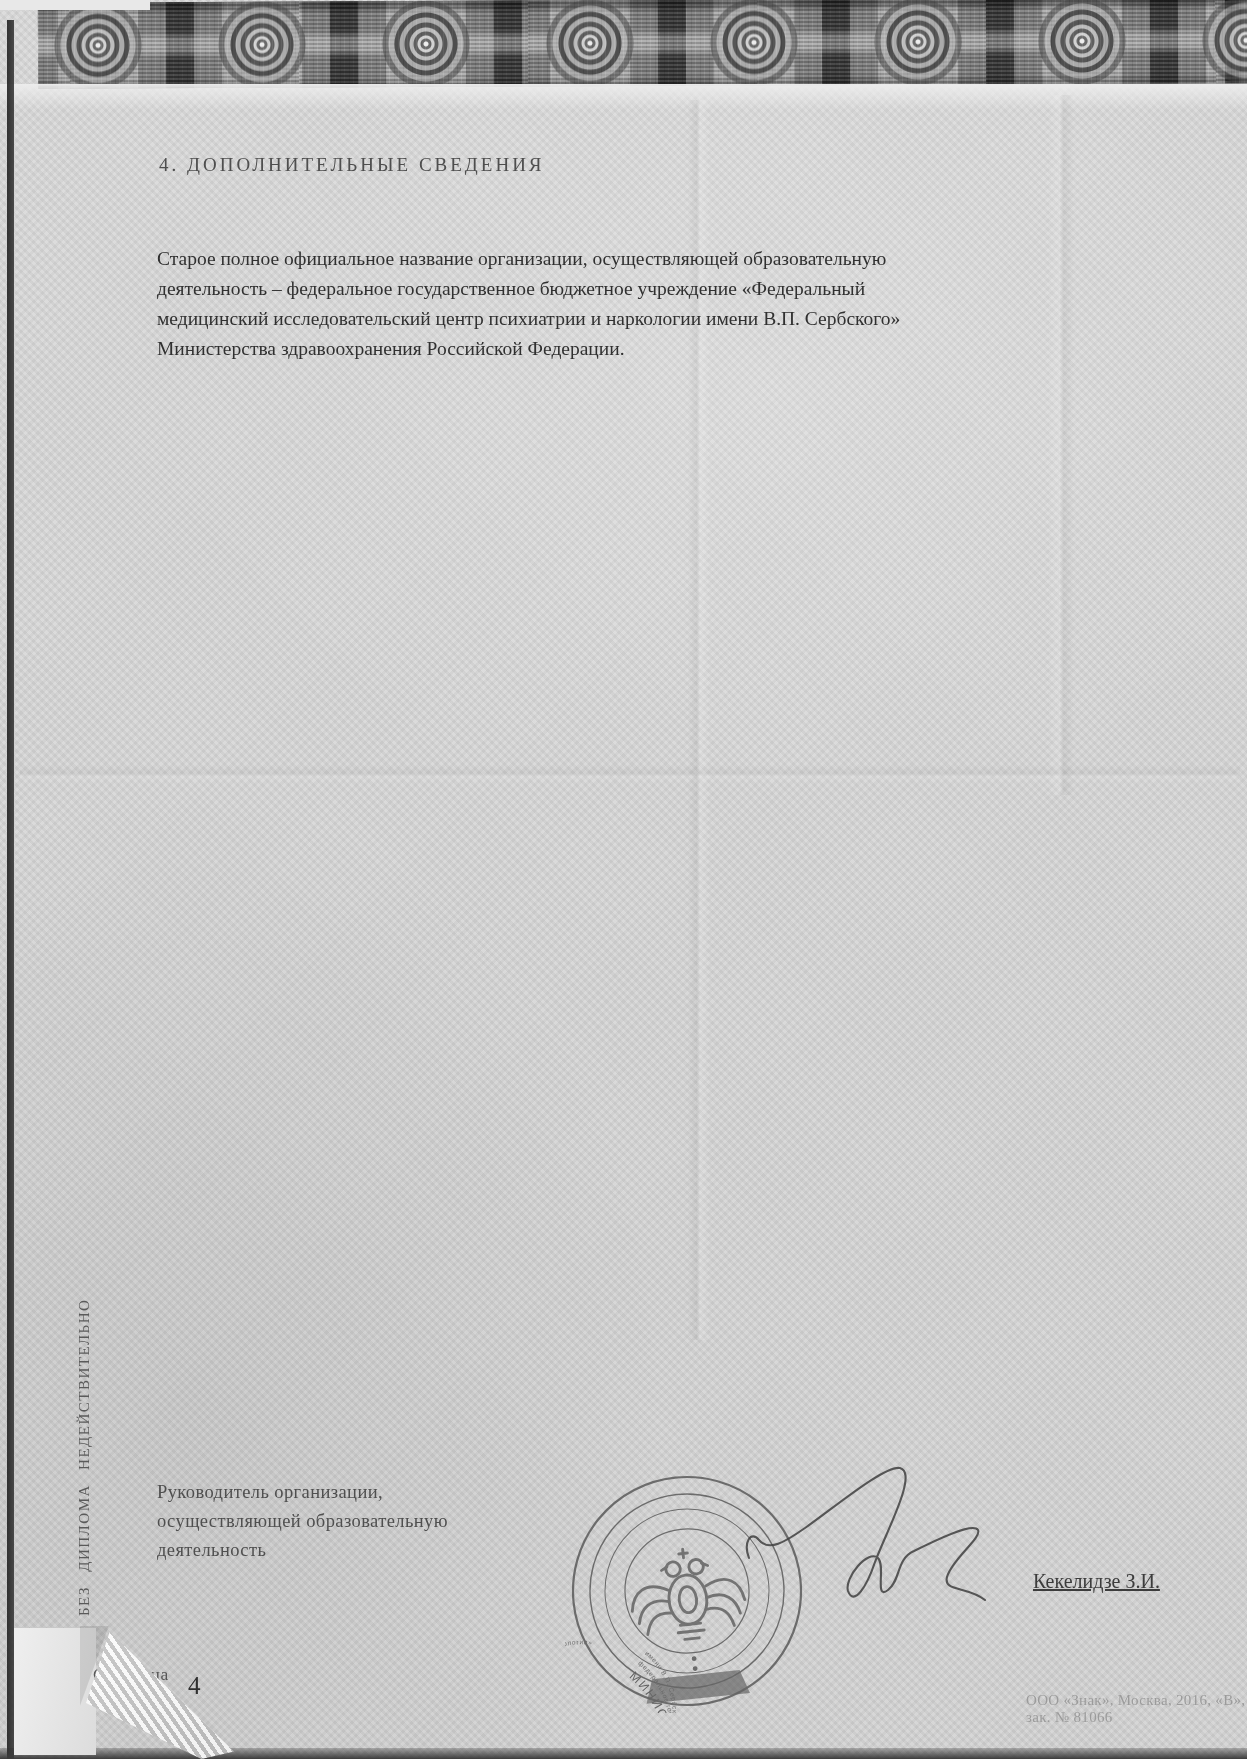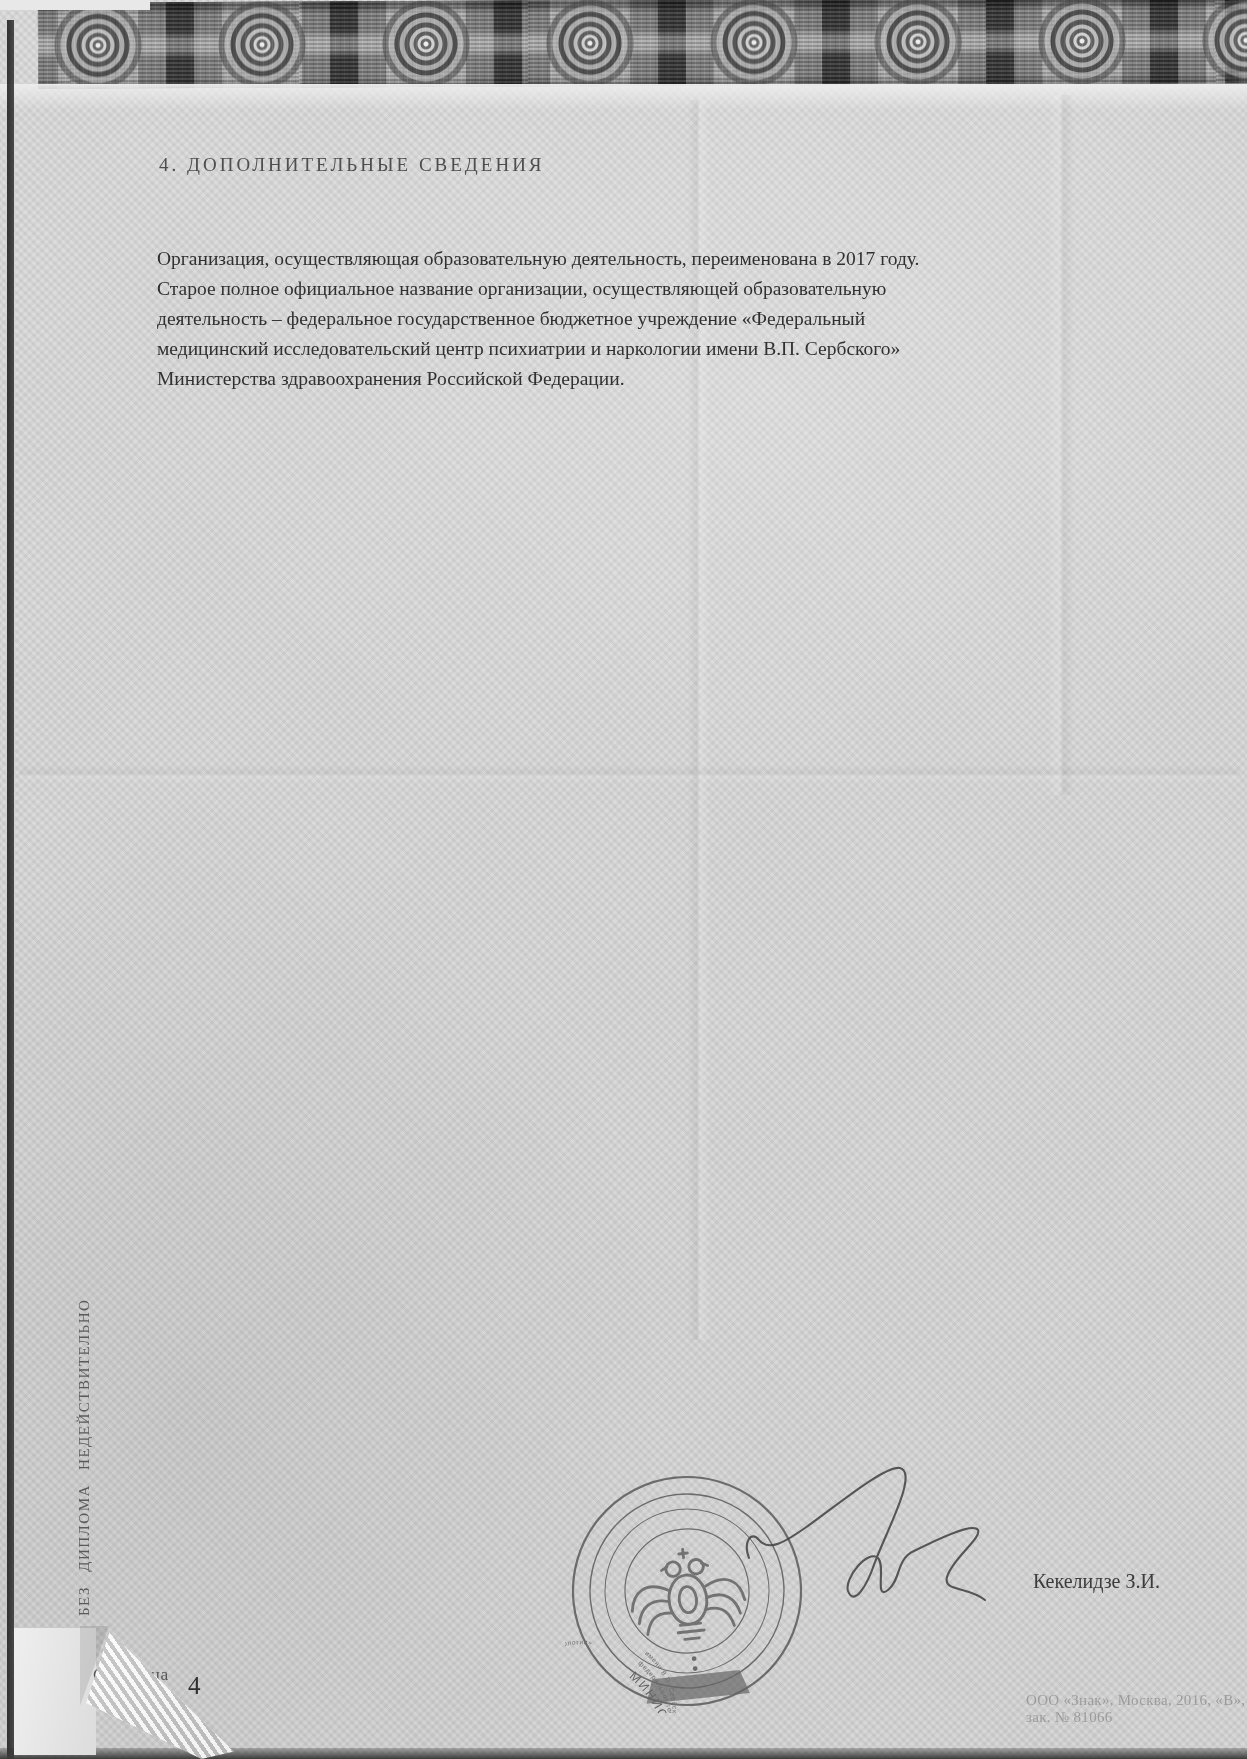--- a/index.html
+++ b/index.html
@@ -51,21 +51,21 @@
   .watermark{
     position:absolute;left:76px;top:1616px;width:432px;
     transform-origin:0 0; transform:rotate(-90deg);
     font-size:15px;letter-spacing:1.5px;word-spacing:9px;color:#5a5a5a;
   }
   .role{position:absolute;left:157px;top:1478px;font-size:18.5px;line-height:29px;color:#4f4f4f;letter-spacing:.4px;}
   .contains{position:absolute;left:170px;top:1622px;font-size:16.5px;color:#575757;letter-spacing:.4px;}
   .contains .num{display:inline-block;font-size:25px;color:#2f2f2f;margin:0 34px 0 42px;transform:translateY(-2px);}
   .pageline-label{position:absolute;left:93px;top:1664px;font-size:17.5px;color:#575757;letter-spacing:.5px;}
   .pageline-num{position:absolute;left:188px;top:1672px;font-size:25px;color:#2f2f2f;}
-  .signer-name{position:absolute;left:1033px;top:1570px;font-size:20px;color:#3c3c3c;}
+  .signer-name{position:absolute;left:1033px;top:1570px;font-size:20px;color:#3c3c3c;text-decoration:underline;}
   .printmark{position:absolute;left:1026px;top:1692px;font-size:15px;color:#9b9b9b;letter-spacing:.3px;}
   
   .stamp{position:absolute;left:565px;top:1469px;opacity:.88;}
   .sig{position:absolute;left:735px;top:1430px;}
   
   .dogear{
     position:absolute;left:86px;top:1632px;width:148px;height:127px;
     clip-path:polygon(16% 0%, 100% 94%, 78% 100%, 0% 56%);
     background:
       repeating-linear-gradient(55deg, rgba(255,255,255,.75) 0 4px, rgba(168,168,168,.55) 4px 8px),
@@ -90,26 +90,30 @@
   <div class="edge-left"></div>
   <div class="edge-bottom"></div>
   <div class="crease-v1"></div>
   <div class="crease-v2"></div>
   <div class="crease-h1"></div>
   <div class="corner-white"></div>
 
   <div class="heading tpl">4. ДОПОЛНИТЕЛЬНЫЕ СВЕДЕНИЯ</div>
 
   <div class="bodytext">
-    <p>Организация, осуществляющая образовательную деятельность, переименована в 2017 году.</p>
     <p>Старое полное официальное название организации, осуществляющей образовательную деятельность – федеральное государственное бюджетное учреждение «Федеральный медицинский исследовательский центр психиатрии и наркологии имени В.П. Сербского» Министерства здравоохранения Российской Федерации.</p>
   </div>
 
   <div class="watermark tpl">БЕЗ ДИПЛОМА НЕДЕЙСТВИТЕЛЬНО</div>
 
+  <div class="role tpl">
+    <div>Руководитель организации,</div>
+    <div>осуществляющей образовательную</div>
+    <div>деятельность</div>
+  </div>
 
   <svg class="stamp" width="244" height="244" viewBox="-122 -122 244 244">
     <defs>
       <path id="ringO" d="M -66.9 79.7 A 104 104 0 1 1 -67.0 79.6"></path>
       <path id="ringM" d="M -56.6 67.4 A 88 88 0 1 1 -56.7 67.3"></path>
       <path id="ringI" d="M -48.9 58.2 A 76 76 0 1 1 -49.0 58.1"></path>
     </defs>
     <g transform="rotate(-6)" stroke="#555" fill="none" opacity="0.92">
       <circle r="114" stroke-width="2.2"></circle>
       <circle r="97" stroke-width="1.4"></circle>

